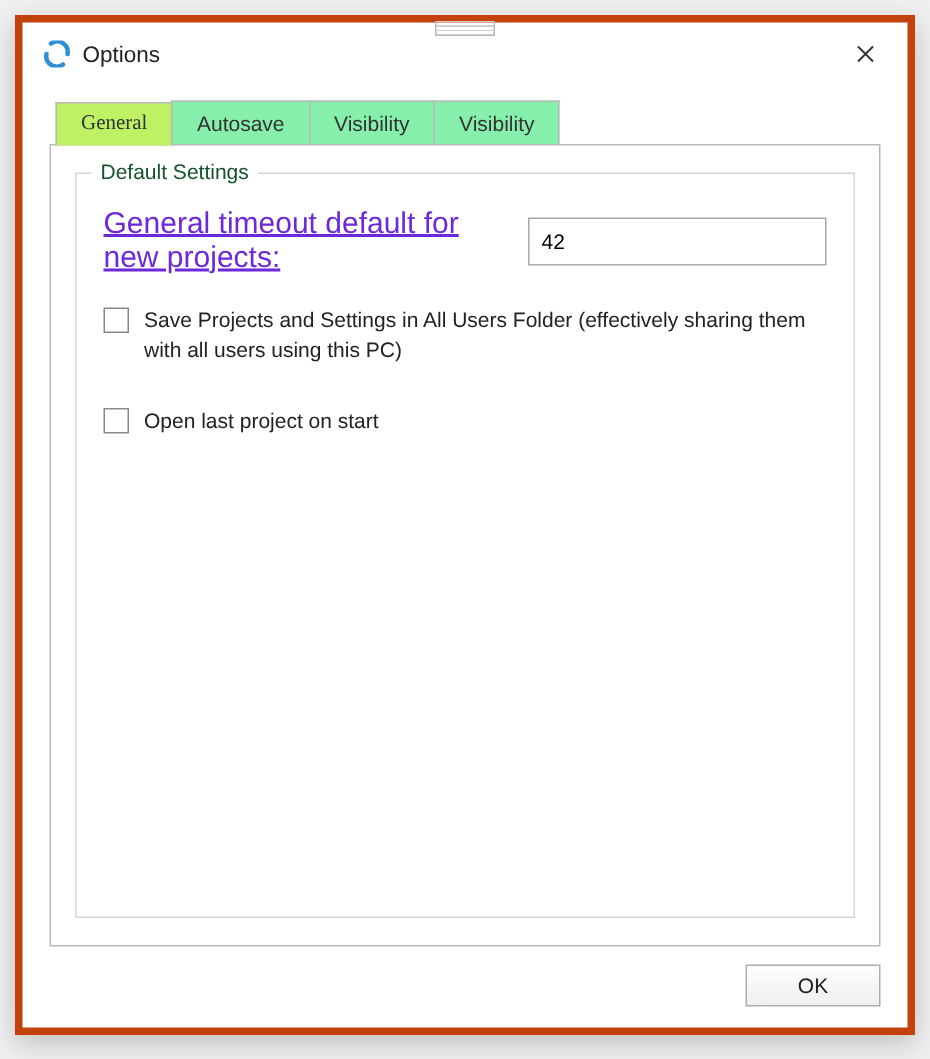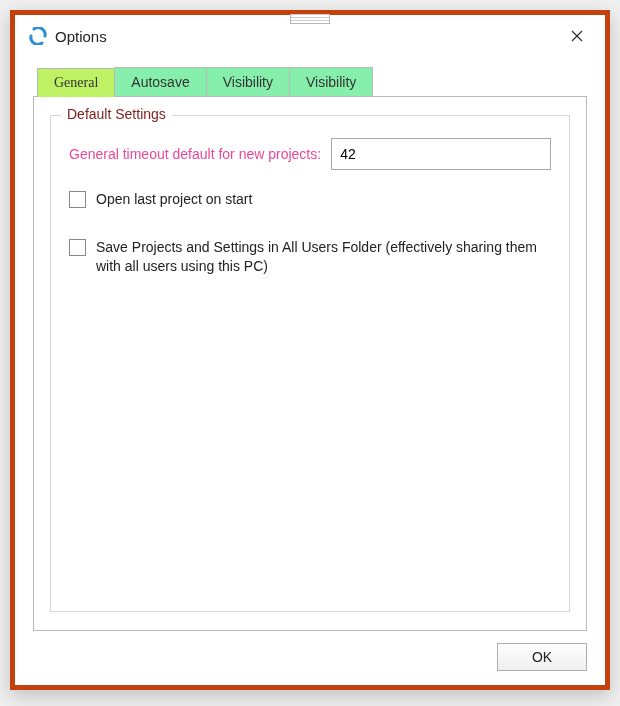--- a/index.html
+++ b/index.html
@@ -116,31 +116,32 @@
       padding: 22px 18px 18px 18px;
       height: 100%;
     }
     .group-legend {
       position: absolute;
       top: -10px;
       left: 10px;
       background: #ffffff;
       padding: 0 6px;
       font-size: 14px;
-      color: #7f1d1d;
+      color: #14532d;
     }
     .row {
       display: flex;
       align-items: center;
       gap: 10px;
       margin-bottom: 20px;
     }
     .row label {
-      font-size: 14px;
-      color: #ec4899;
+      font-size: 20px;
+      color: #6d28d9;
+      text-decoration: underline;
     }
     .text-input {
       flex: 1;
       height: 32px;
       border: 1px solid #a8a8a8;
       padding: 2px 8px;
       font-size: 14px;
       font-family: inherit;
     }
     .check-row {
@@ -216,26 +217,26 @@
       <div class="group">
         <span class="group-legend">Default Settings</span>
 
         <div class="row">
           <label>General timeout default for new projects:</label>
           <input type="text" class="text-input" value="42" style="">
         </div>
 
         <div class="check-row">
           <div class="checkbox"></div>
-          <span class="check-label">Open last project on start</span>
+          <span class="check-label">Save Projects and Settings in All Users Folder (effectively sharing them with all users using this PC)</span>
         </div>
 
         <div class="check-row">
           <div class="checkbox"></div>
-          <span class="check-label">Save Projects and Settings in All Users Folder (effectively sharing them with all users using this PC)</span>
+          <span class="check-label">Open last project on start</span>
         </div>
 
       </div>
     </div>
 
     <div class="footer">
       <button class="btn">OK</button>
     </div>
 
   </div>

